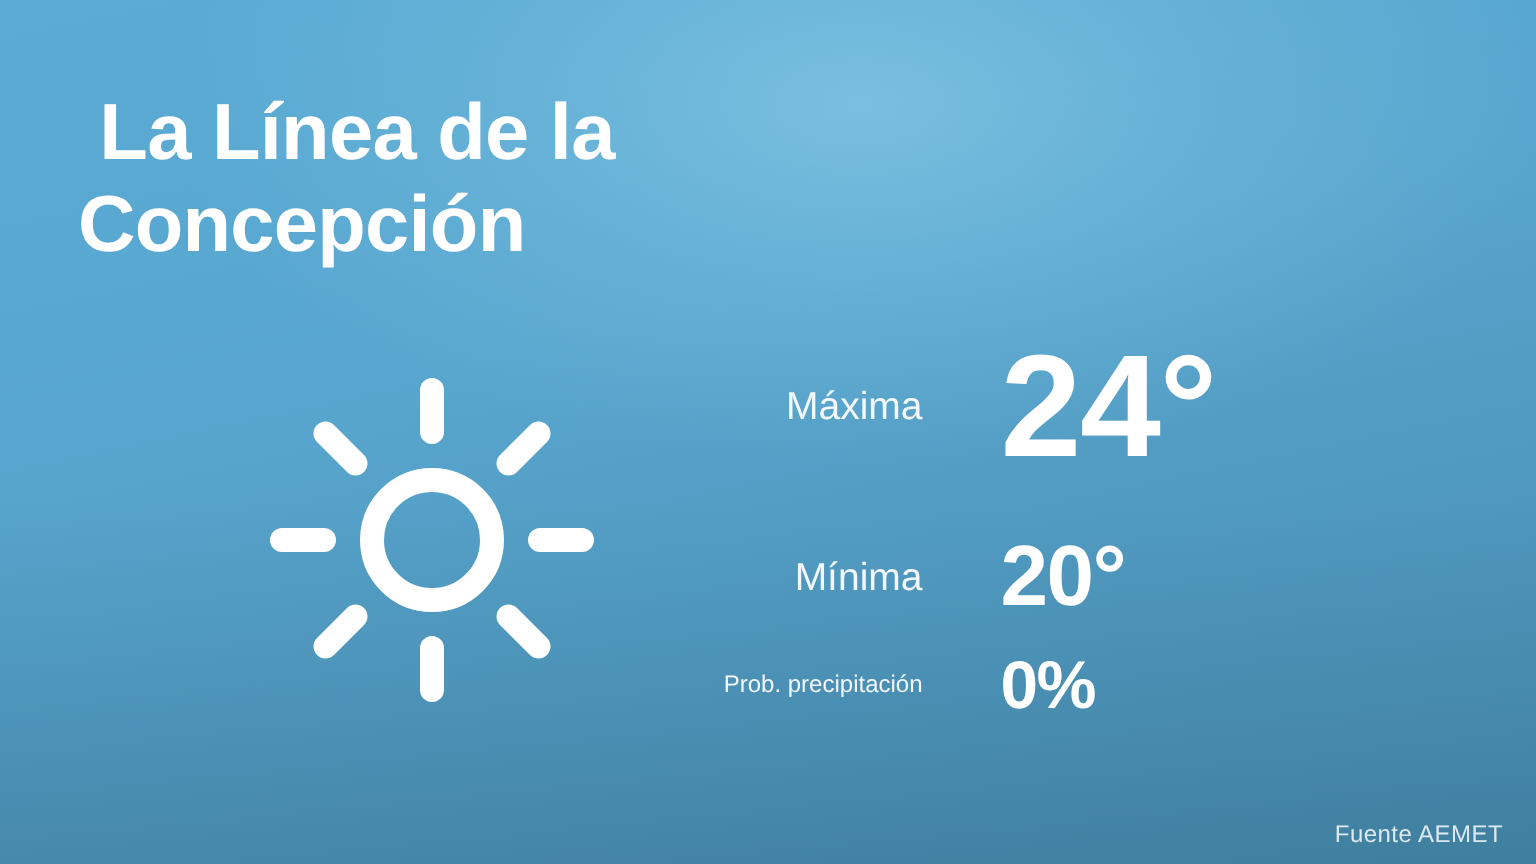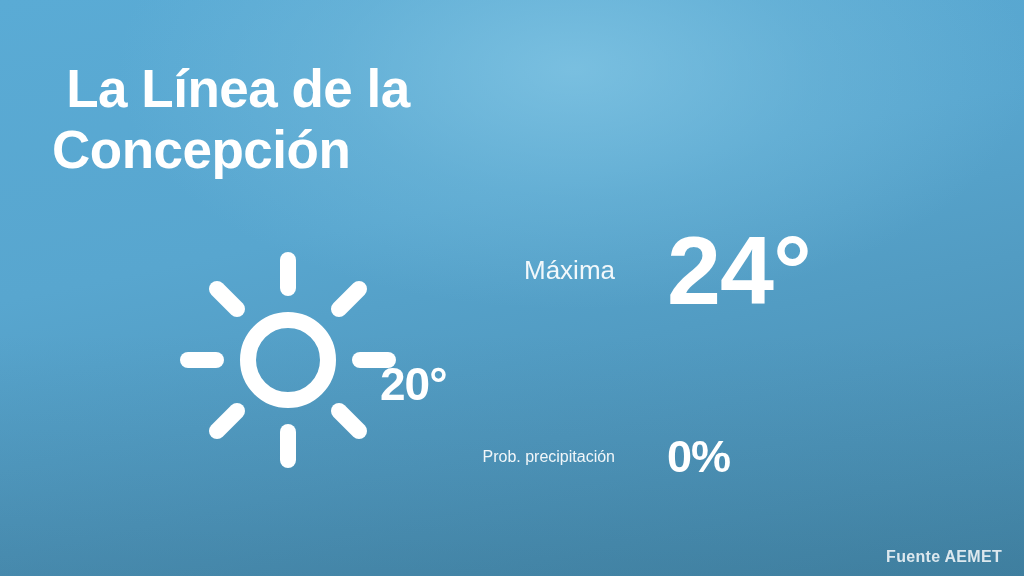--- a/index.html
+++ b/index.html
@@ -104,32 +104,32 @@
     letter-spacing: -1px;
     white-space: nowrap;
   }
 
   #row-max            { height: 128px; }
   #row-max .stat-label   { font-size: 26px; }
   #row-max .stat-value   { font-size: 97px; line-height: 1; }
 
   #row-min            { height: 100px; }
   #row-min .stat-label   { font-size: 26px; }
-  #row-min .stat-value   { font-size: 46px; line-height: 1; }
+  #row-min .stat-value   { font-size: 57px; line-height: 1; }
 
   #row-precip .stat-label { font-size: 16px; }
   #row-precip .stat-value { font-size: 45px; line-height: 1; }
 
   
   #source {
     position: absolute;
     right: 22px;
     bottom: 10px;
     font-size: 16px;
-    font-weight: 700;
+    font-weight: 400;
     letter-spacing: 0.3px;
     color: rgba(255, 255, 255, 0.82);
   }
 </style>
 </head>
 <body>
 
 <div id="widget">
 
   <div class="layer bg-base"></div>
@@ -157,20 +157,21 @@
   </div>
 
   <div id="stats">
 
     <div class="stat-row" id="row-max">
       <span class="stat-label">Máxima</span>
       <span class="stat-value">24°</span>
     </div>
 
     <div class="stat-row" id="row-min">
+      <span class="stat-label">Mínima</span>
       <span class="stat-value">20°</span>
     </div>
 
     <div class="stat-row" id="row-precip">
       <span class="stat-label">Prob. precipitación</span>
       <span class="stat-value">0%</span>
     </div>
 
   </div>
 

